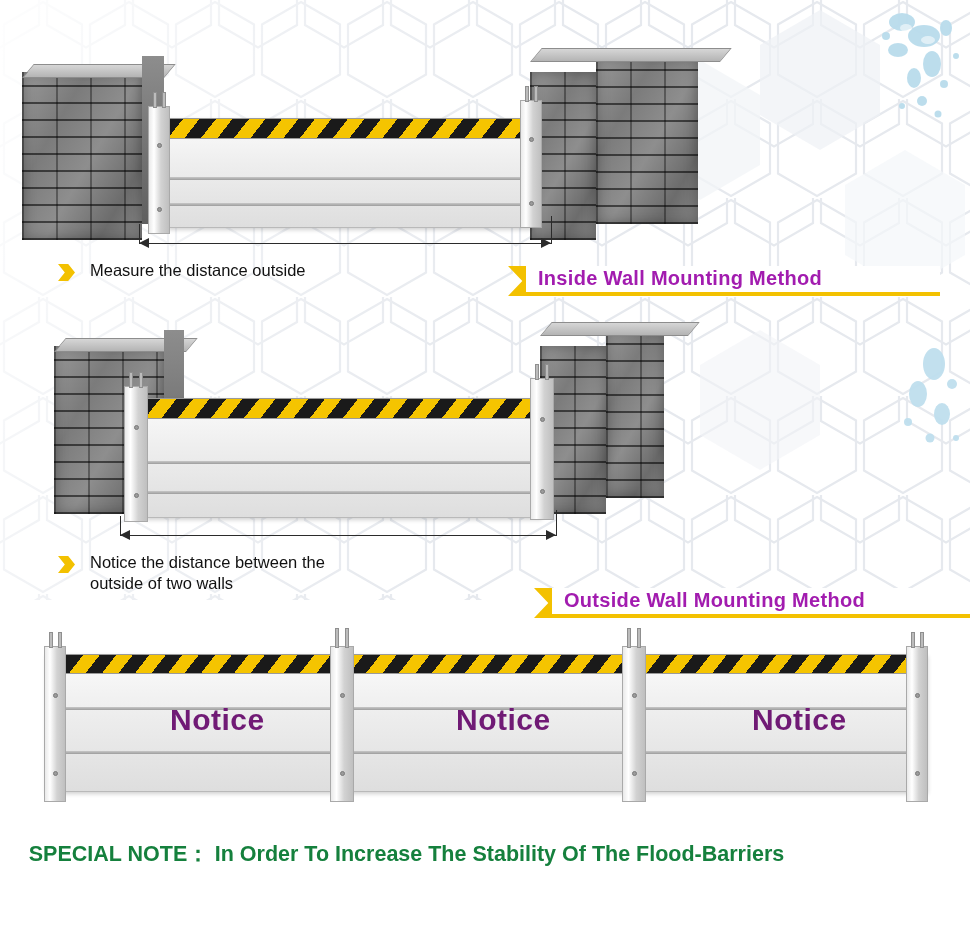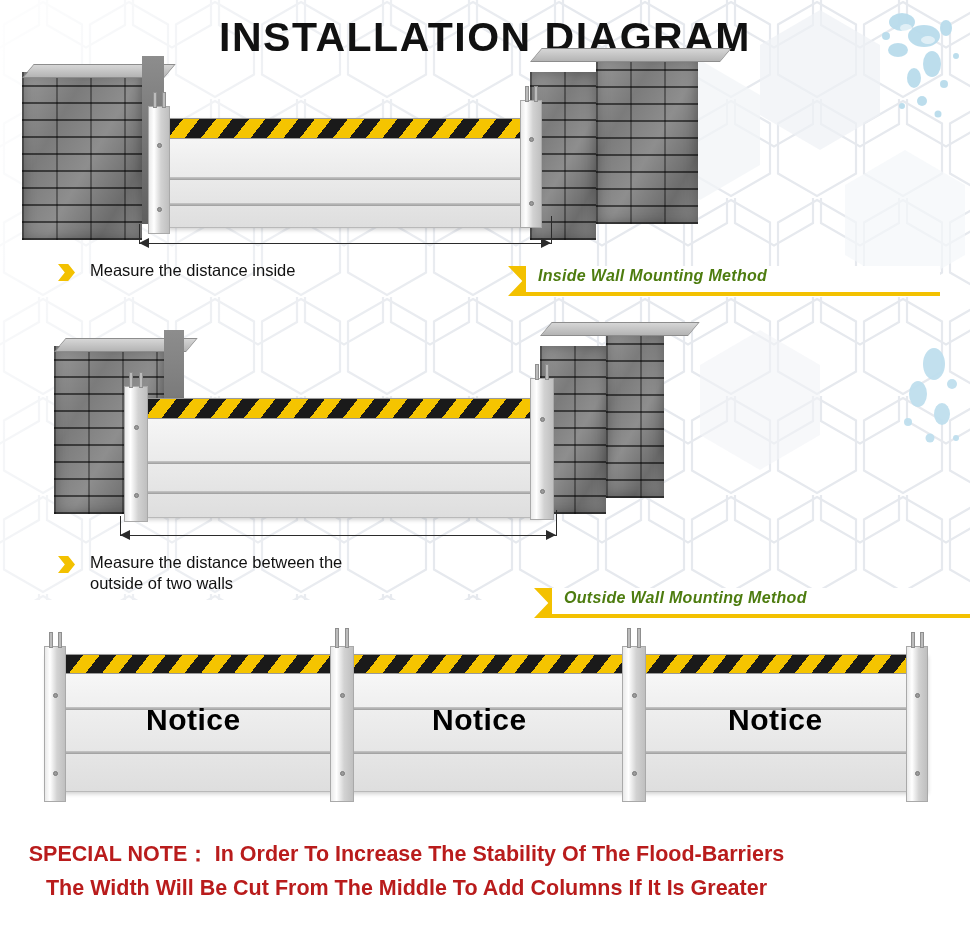--- a/index.html
+++ b/index.html
@@ -159,44 +159,44 @@
     position: absolute;
     left: 18px; top: 0;
     right: 0; height: 30px;
     background: #ffffff;
     border-bottom: 4px solid #f3c100;
     box-sizing: border-box;
   }
   .banner .txt {
     position: absolute;
     left: 30px; top: 1px;
-    font-size: 16px;
+    font-size: 20px;
     font-weight: bold;
-    color: #4d7c0f;
+    color: #a21caf;
     white-space: nowrap;
     letter-spacing: 0.3px;
-    font-style: italic;
   }
 
   
   .notice {
     position: absolute;
-    color: #000000;
+    color: #701a75;
     font-weight: bold;
     font-size: 30px;
     letter-spacing: 0.5px;
+    margin-left: 24px;
   }
 
   
   .special-note {
     position: absolute;
     left: 0;
     width: 813px;
     text-align: center;
-    color: #b91c1c;
+    color: #15803d;
     font-weight: bold;
     font-size: 21.5px;
     line-height: 1.55;
     font-family: "Liberation Sans", sans-serif;
   }
 
   
   .splash { position: absolute; }
 </style>
 </head>
@@ -254,21 +254,20 @@
       <ellipse cx="44" cy="24" rx="11" ry="16"></ellipse>
       <ellipse cx="28" cy="54" rx="9" ry="13"></ellipse>
       <ellipse cx="52" cy="74" rx="8" ry="11"></ellipse>
       <circle cx="62" cy="44" r="5"></circle>
       <circle cx="18" cy="82" r="4"></circle>
       <circle cx="40" cy="98" r="4.5"></circle>
       <circle cx="66" cy="98" r="3"></circle>
     </g>
   </svg>
 
-  <div class="title">INSTALLATION DIAGRAM</div>
 
   <div>
 
     <div class="brick-col" style="left:22px; top:72px; width:120px; height:168px;">
       <div class="brick-face"></div>
     </div>
     <div class="brick-top" style="left:22px; top:64px; width:142px; height:14px; transform:skewX(-40deg); transform-origin: left bottom;"></div>
     <div class="brick-col" style="left:142px; top:56px; width:22px; height:168px; background:linear-gradient(180deg,#8d8d8d,#5f5f5f);"></div>
 
     <div class="brick-col" style="left:530px; top:72px; width:66px; height:168px;">
@@ -300,21 +299,21 @@
     <div class="post-stud" style="left:534px; top:86px; height:16px;"></div>
 
     <div class="meas-tick" style="left:139px; top:224px; height:20px;"></div>
     <div class="meas-tick" style="left:551px; top:216px; height:28px;"></div>
     <div class="meas-line" style="left:139px; top:243px; width:412px;"></div>
     <div class="arrow-l" style="left:139px; top:238px;"></div>
     <div class="arrow-r" style="left:541px; top:238px;"></div>
 
     <div class="chev" style="left:58px; top:264px;"></div>
     <div class="caption" style="left:90px; top:260px; width:330px;">
-      <div>Measure the distance inside</div>
+      <div>Measure the distance outside</div>
     </div>
 
     <div class="banner" style="left:508px; top:266px; width:432px;">
       <div class="tri"></div>
       <div class="bar"></div>
       <div class="txt">Inside Wall  Mounting  Method</div>
     </div>
   </div>
 
   <div>
@@ -354,21 +353,21 @@
     <div class="post-stud" style="left:545px; top:364px; height:16px;"></div>
 
     <div class="meas-tick" style="left:120px; top:516px; height:20px;"></div>
     <div class="meas-tick" style="left:556px; top:510px; height:26px;"></div>
     <div class="meas-line" style="left:120px; top:535px; width:436px;"></div>
     <div class="arrow-l" style="left:120px; top:530px;"></div>
     <div class="arrow-r" style="left:546px; top:530px;"></div>
 
     <div class="chev" style="left:58px; top:556px;"></div>
     <div class="caption" style="left:90px; top:552px; width:370px;">
-      <div>Measure the distance between the</div>
+      <div>Notice the distance between the</div>
       <div>outside of two walls</div>
     </div>
 
     <div class="banner" style="left:534px; top:556px; width:440px;margin-top:32px;">
       <div class="tri"></div>
       <div class="bar"></div>
       <div class="txt">Outside Wall  Mounting  Method</div>
     </div>
   </div>
 
@@ -407,15 +406,14 @@
     </div>
     <div class="post-stud" style="left:911px; top:632px; height:16px;"></div>
     <div class="post-stud" style="left:920px; top:632px; height:16px;"></div>
 
     <div class="notice" style="left:146px; top:703px;">Notice</div>
     <div class="notice" style="left:432px; top:703px;">Notice</div>
     <div class="notice" style="left:728px; top:703px;">Notice</div>
   </div>
 
   <div class="special-note" style="top:838px;">SPECIAL NOTE：  In Order To Increase The Stability Of The Flood-Barriers</div>
-  <div class="special-note" style="top:872px;">The Width Will Be Cut From The Middle To Add Columns If It Is Greater</div>
 
 </div>
 
 </body></html>

